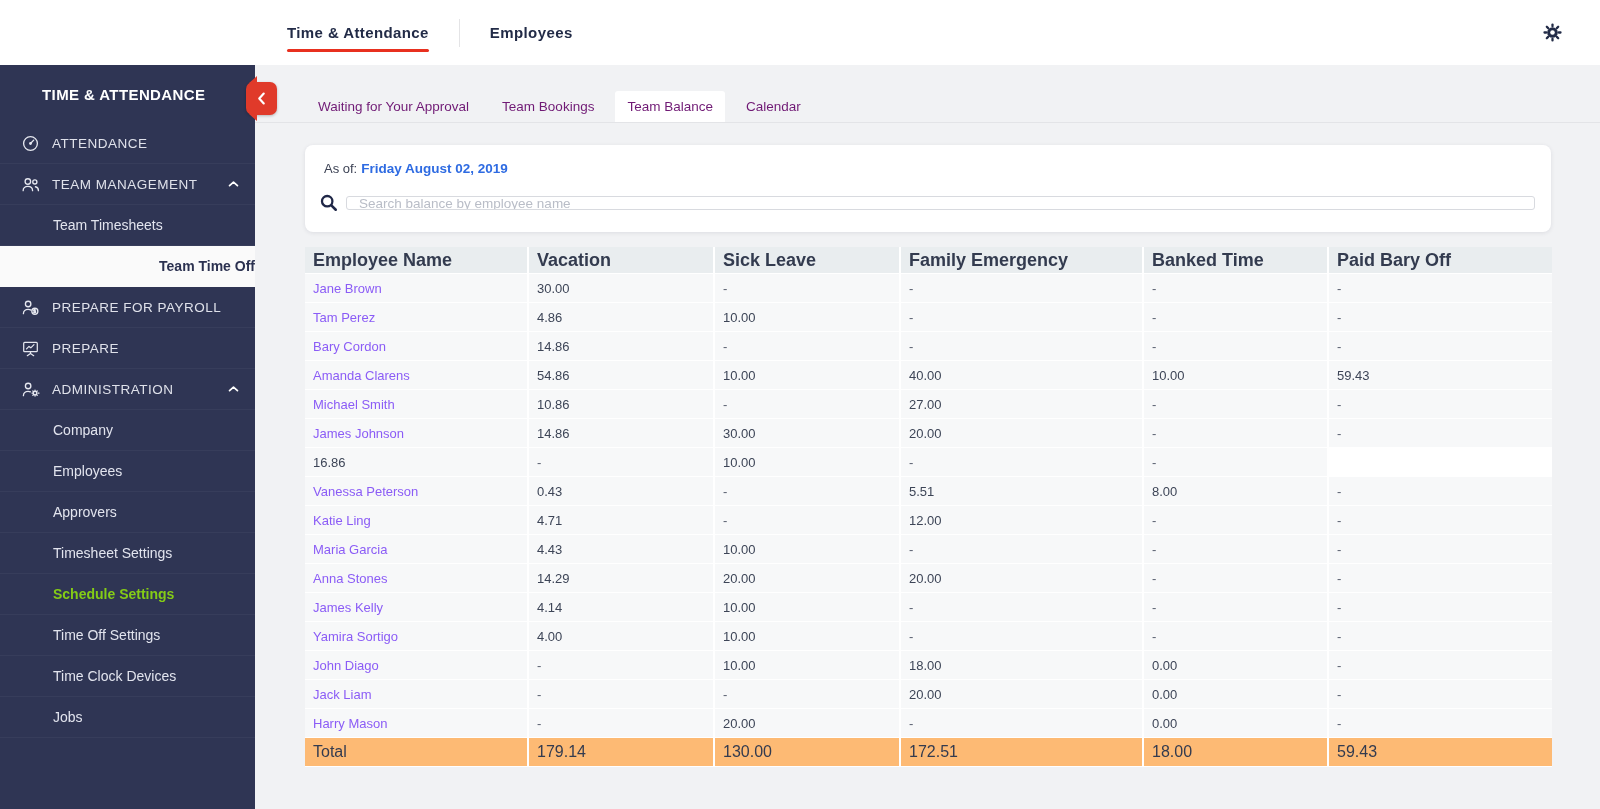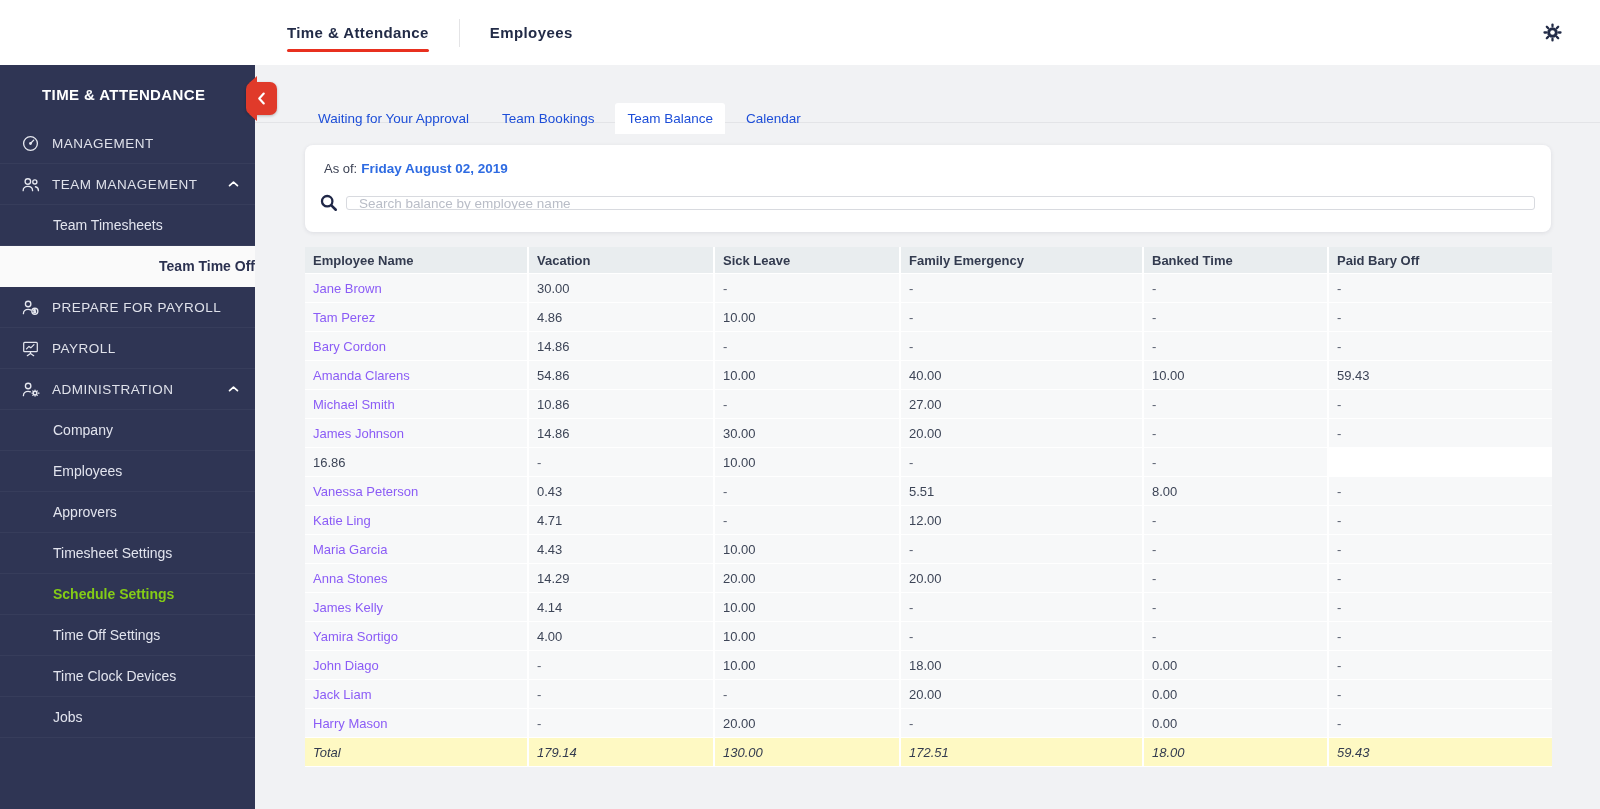--- a/index.html
+++ b/index.html
@@ -71,22 +71,22 @@
   .sb-item.sub.active { background:#fafafa; color:#2b3150; font-weight:bold;justify-content:flex-end; }
   .sb-item.sub.bold { font-weight:bold; color:#84cc16; }
   .sb-item .chev { position:absolute; right:16px; top:50%; transform:translateY(-50%); color:#ffffff; display:flex; }
 
   
   .main { position:absolute; top:65px; left:255px; right:0; bottom:0; background:#f1f2f4; }
   .subtab-border { position:absolute; top:57px; left:0; right:0; height:1px; background:#e3e4e7; }
   .subtabs { position:absolute; top:26px; left:51px; height:31px; display:flex; }
   .subtab {
     height:31px; display:flex; align-items:center;
-    padding:0 12px; font-size:13.5px; color:#1d4ed8;
-    cursor:pointer; white-space:nowrap; margin-right:9px;margin-top:12px;
+    padding:0 12px; font-size:13.5px; color:#701a75;
+    cursor:pointer; white-space:nowrap; margin-right:9px;
   }
   .subtab.active { background:#ffffff; border-radius:3px 3px 0 0; }
 
   
   .filter-card {
     position:absolute; left:50px; top:80px; width:1246px; height:87px;
     background:#ffffff; border-radius:8px;
     box-shadow:0 1px 4px rgba(35,43,70,.10);
   }
   .asof { position:absolute; left:19px; top:16px; font-size:13px; color:#3c4254; }
@@ -104,26 +104,26 @@
   .balance-table { position:absolute; left:50px; top:182px; width:1247px; background:#ffffff; }
   .trow {
     display:grid;
     grid-template-columns:222px 184px 184px 241px 183px 223px;
     column-gap:2px;
     border-bottom:1px solid #ffffff;
   }
   .trow > div { display:flex; align-items:center; padding-left:8px; overflow:hidden; white-space:nowrap; }
   .trow.thead > div {
     background:#e9edef; height:26px;
-    font-size:13px; font-weight:bold; color:#333b4f;
+    font-size:18px; font-weight:bold; color:#333b4f;
   }
   .trow.tr > div { background:#f7f8f9; height:28px; font-size:13px; color:#3d4557; }
   .trow.tr > div.name { color:#8b5cf6; cursor:pointer; }
   .trow.tr > div.dash { color:#596070; }
-  .trow.total > div { background:#fef9c3; height:28px; font-size:13px; color:#333b4f;font-style:italic; }
+  .trow.total > div { background:#fdba74; height:28px; font-size:16px; color:#333b4f; }
 </style>
 </head>
 <body>
 
 <header class="topbar">
   <div class="top-tabs" style="display:flex;align-items:center;">
       <div class="top-tab active">Time &amp; Attendance</div>
       <div class="top-divider"></div>
       <div class="top-tab">Employees</div>
     </div>
@@ -156,21 +156,21 @@
   </div>
   <nav class="sb-menu">
       <div class="sb-item top">
         <span class="sb-ico">
           <svg viewBox="0 0 18 18" width="17" height="17" fill="none" stroke="currentColor" stroke-width="1.4">
             <circle cx="9" cy="9" r="7.3"></circle>
             <path d="M9 9l3.4-3.6" stroke-linecap="round"></path>
             <circle cx="9" cy="9" r="1.5" fill="currentColor" stroke="none"></circle>
           </svg>
         </span>
-        <span>MANAGEMENT</span>
+        <span>ATTENDANCE</span>
       </div>
       <div class="sb-item top">
         <span class="sb-ico">
           <svg viewBox="0 0 20 18" width="19" height="17" fill="none" stroke="currentColor" stroke-width="1.4" stroke-linecap="round">
             <circle cx="7.2" cy="5.8" r="2.9"></circle>
             <path d="M2.2 15.5c0-2.9 2.2-4.5 5-4.5s5 1.6 5 4.5"></path>
             <circle cx="14.6" cy="6.3" r="2.2"></circle>
             <path d="M15.2 11.4c2 .4 3.2 1.8 3.2 4.1"></path>
           </svg>
         </span>
@@ -199,21 +199,21 @@
         <span>PREPARE FOR PAYROLL</span>
       </div>
       <div class="sb-item top">
         <span class="sb-ico">
           <svg viewBox="0 0 18 18" width="17" height="17" fill="none" stroke="currentColor" stroke-width="1.3" stroke-linecap="round" stroke-linejoin="round">
             <rect x="1.8" y="2.6" width="14.4" height="9.8" rx="1"></rect>
             <path d="M4.8 9.4l2.6-2.6 1.9 1.5 3.4-3.4"></path>
             <path d="M9 12.4v1.6M5.6 16.6l3.4-2.4 3.4 2.4"></path>
           </svg>
         </span>
-        <span>PAYROLL</span>
+        <span>PREPARE</span>
       </div>
       <div class="sb-item top">
         <span class="sb-ico">
           <svg viewBox="0 0 20 18" width="19" height="17" fill="none" stroke="currentColor" stroke-width="1.4" stroke-linecap="round">
             <circle cx="7.5" cy="5.3" r="2.9"></circle>
             <path d="M2.5 15.5c0-2.9 2.2-4.5 5-4.5.9 0 1.7.2 2.4.5"></path>
             <circle cx="14.8" cy="12.8" r="1.9"></circle>
             <path d="M14.8 9.6v1.1M14.8 14.9v1.1M11.6 12.8h1.1M17.9 12.8h1.1M12.5 10.5l.8.8M16.3 14.3l.8.8M17.1 10.5l-.8.8M13.3 14.3l-.8.8"></path>
           </svg>
         </span>

